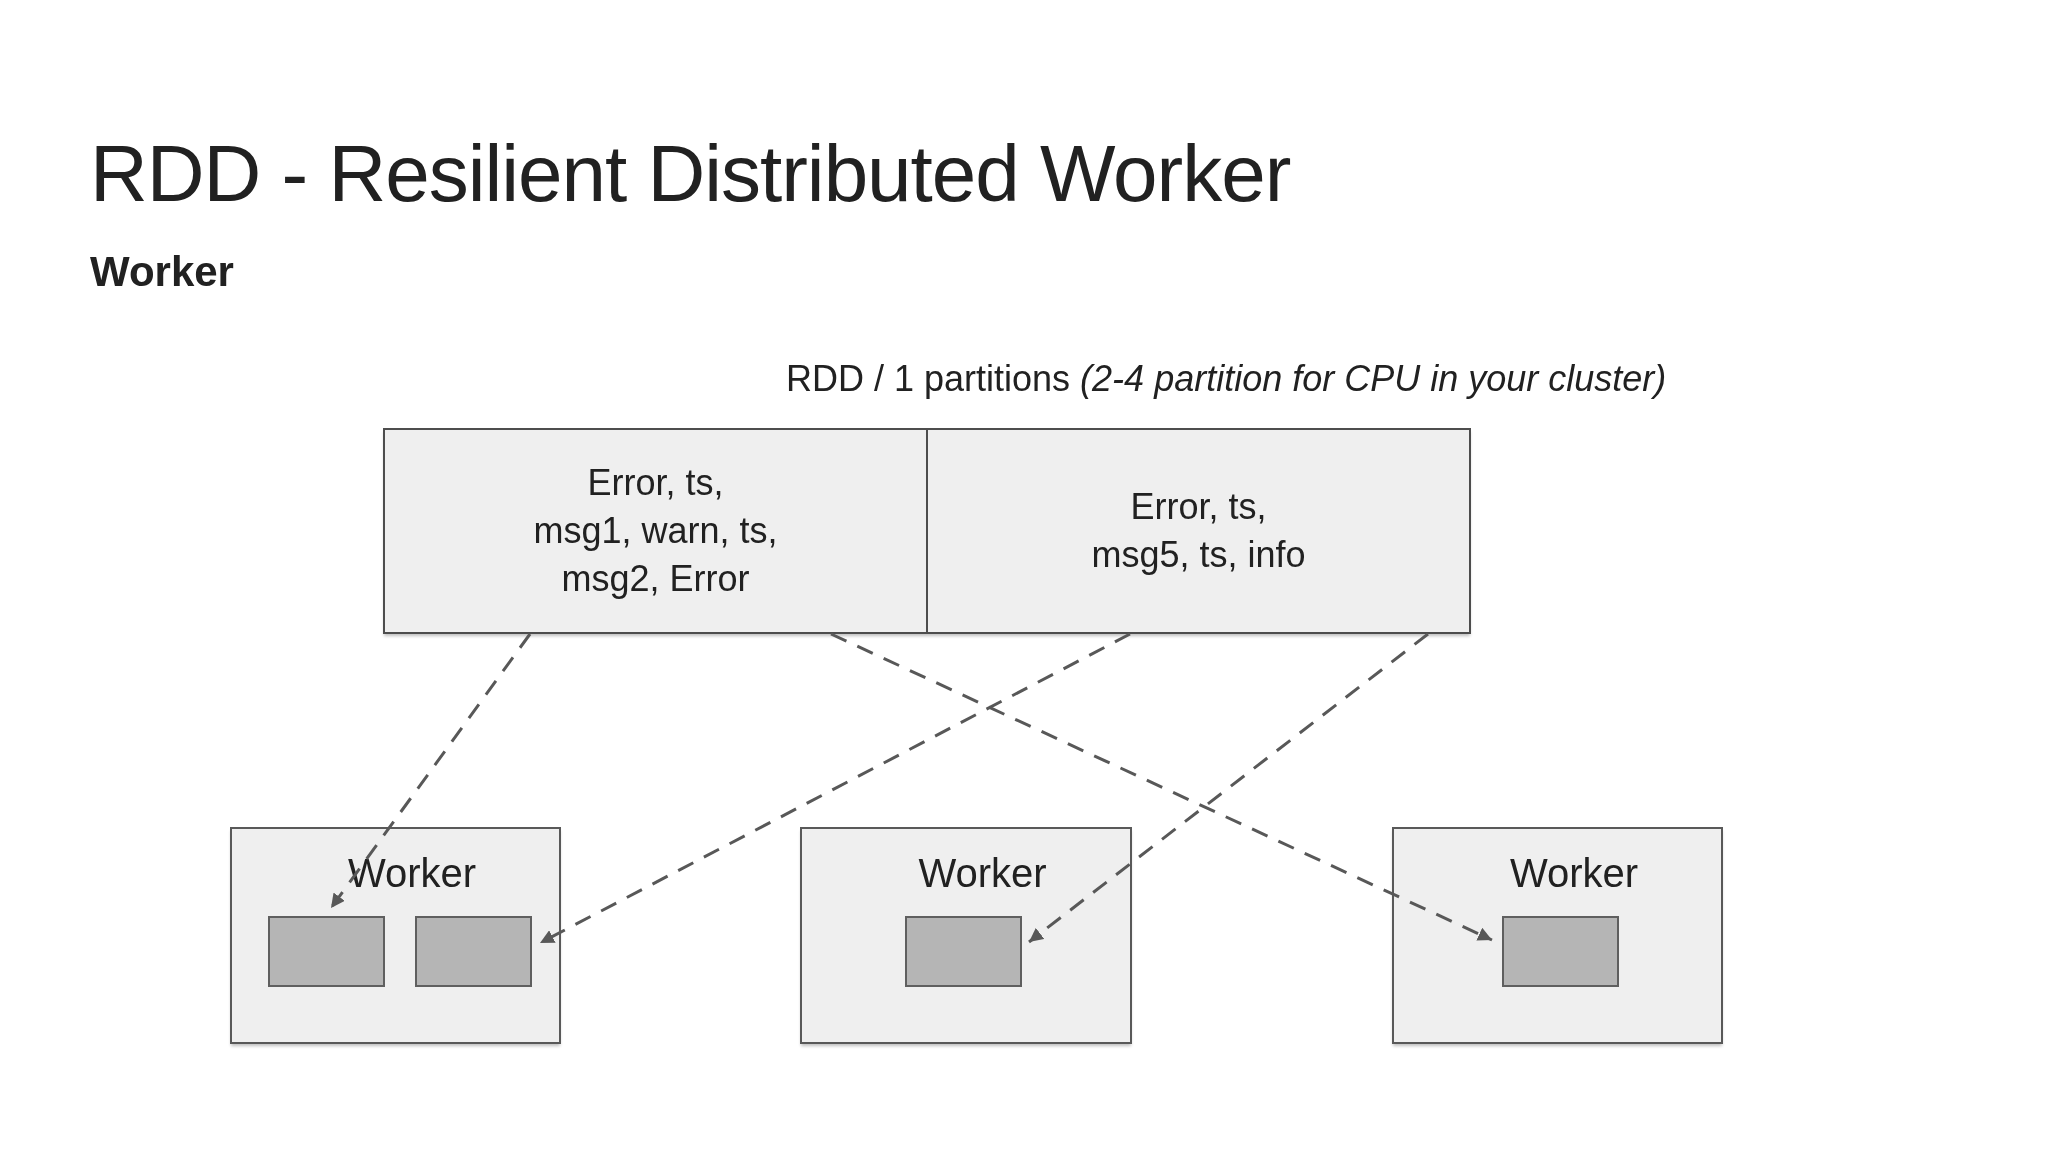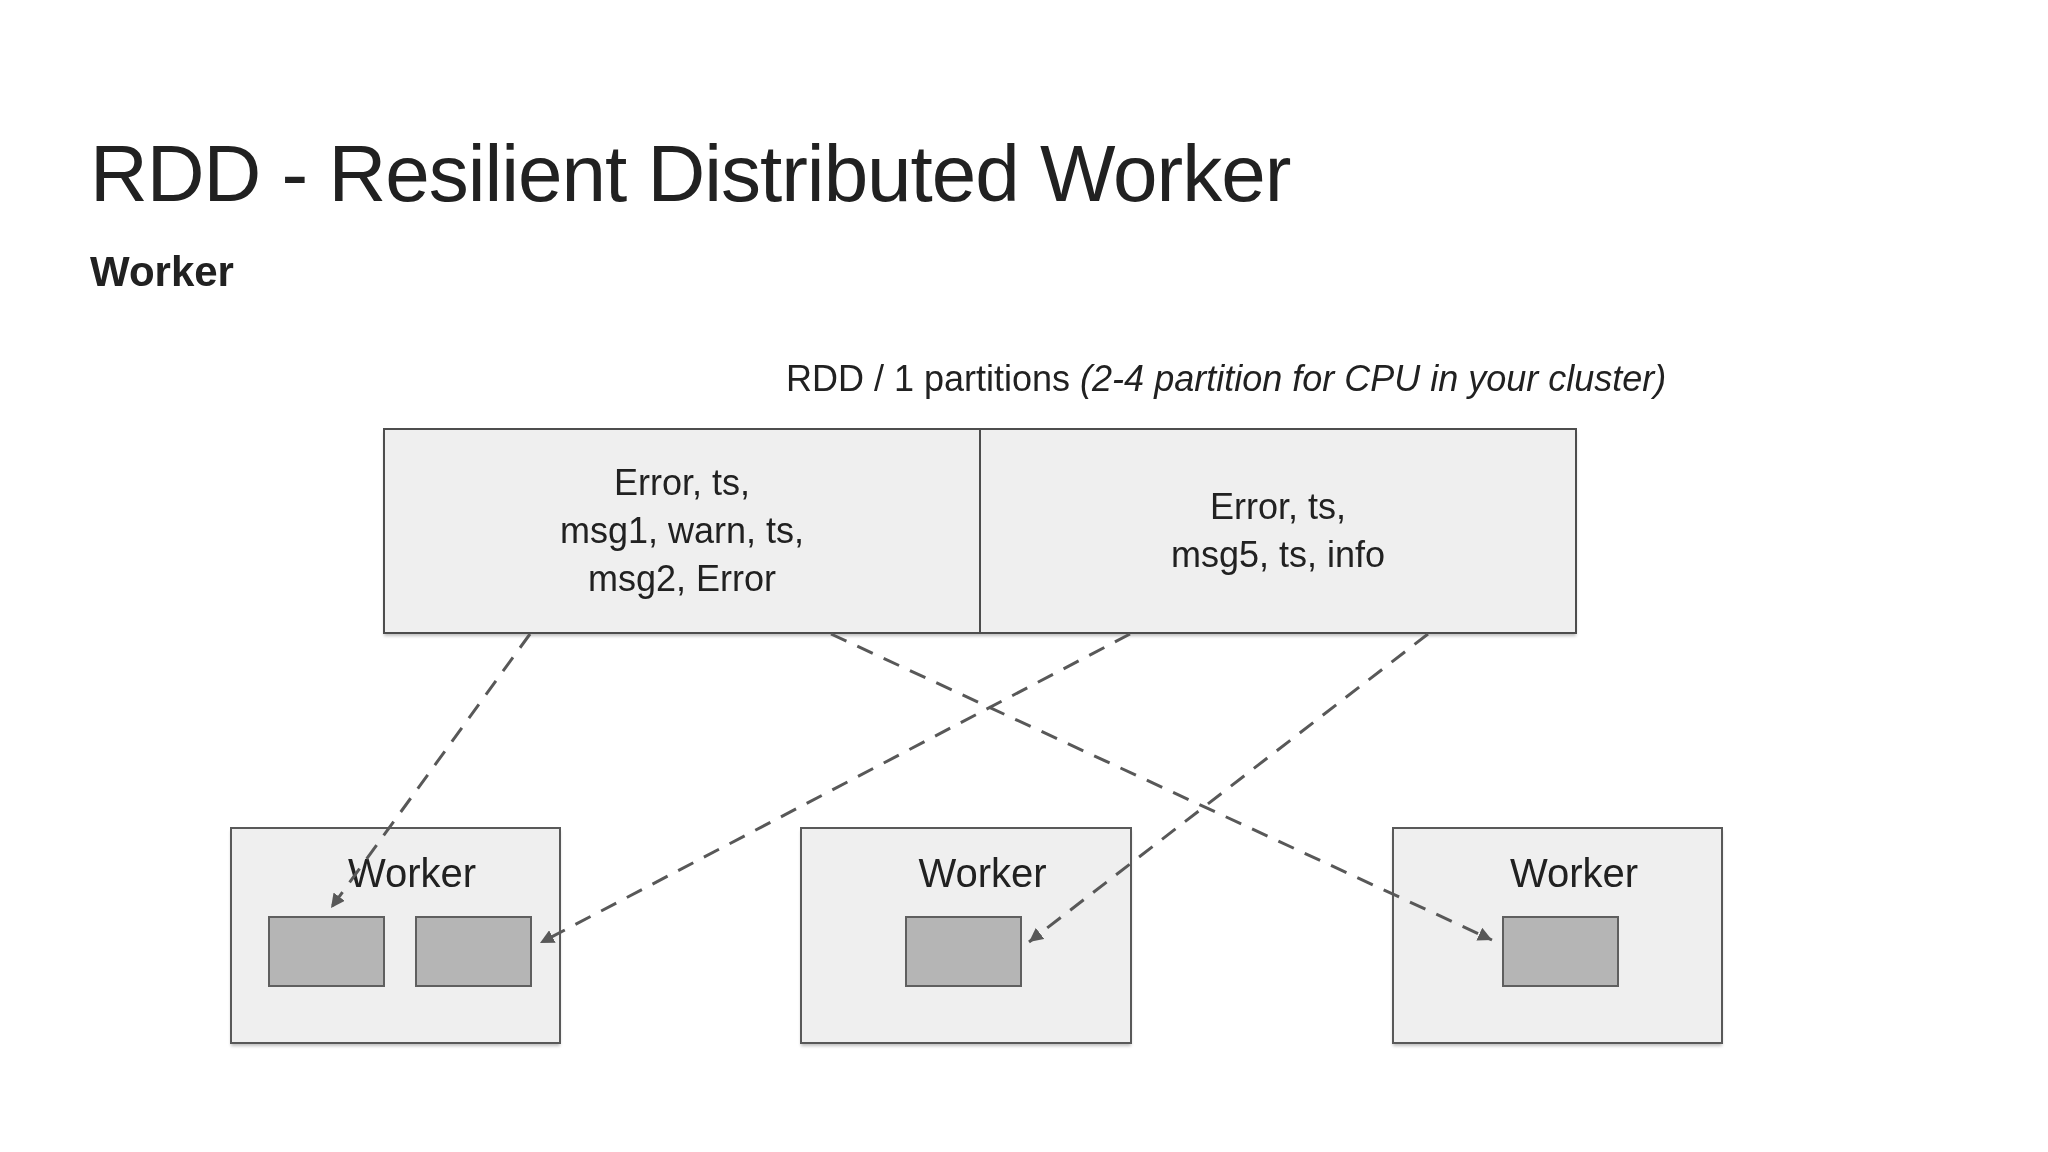--- a/index.html
+++ b/index.html
@@ -26,21 +26,21 @@
   .subtitle{
     position:absolute;left:90px;top:248px;
     font-size:42px;font-weight:700;white-space:nowrap;
   }
   .rdd-label{
     position:absolute;left:786px;top:358px;
     font-size:36px;white-space:nowrap;
   }
   .rdd-label .note{font-style:italic;text-align:right;}
   .partition-row{
-    position:absolute;left:383px;top:428px;width:1194px;height:206px;
+    position:absolute;left:383px;top:428px;width:1088px;height:206px;
     display:flex;
     background:var(--box-fill);
     border:2px solid var(--box-border);
     box-shadow:0 3px 3px -1px rgba(0,0,0,0.25);
   }
   .partition-cell{
     flex:1;
     display:flex;align-items:center;justify-content:center;
     text-align:center;white-space:pre-line;
     font-size:36px;line-height:48px;

